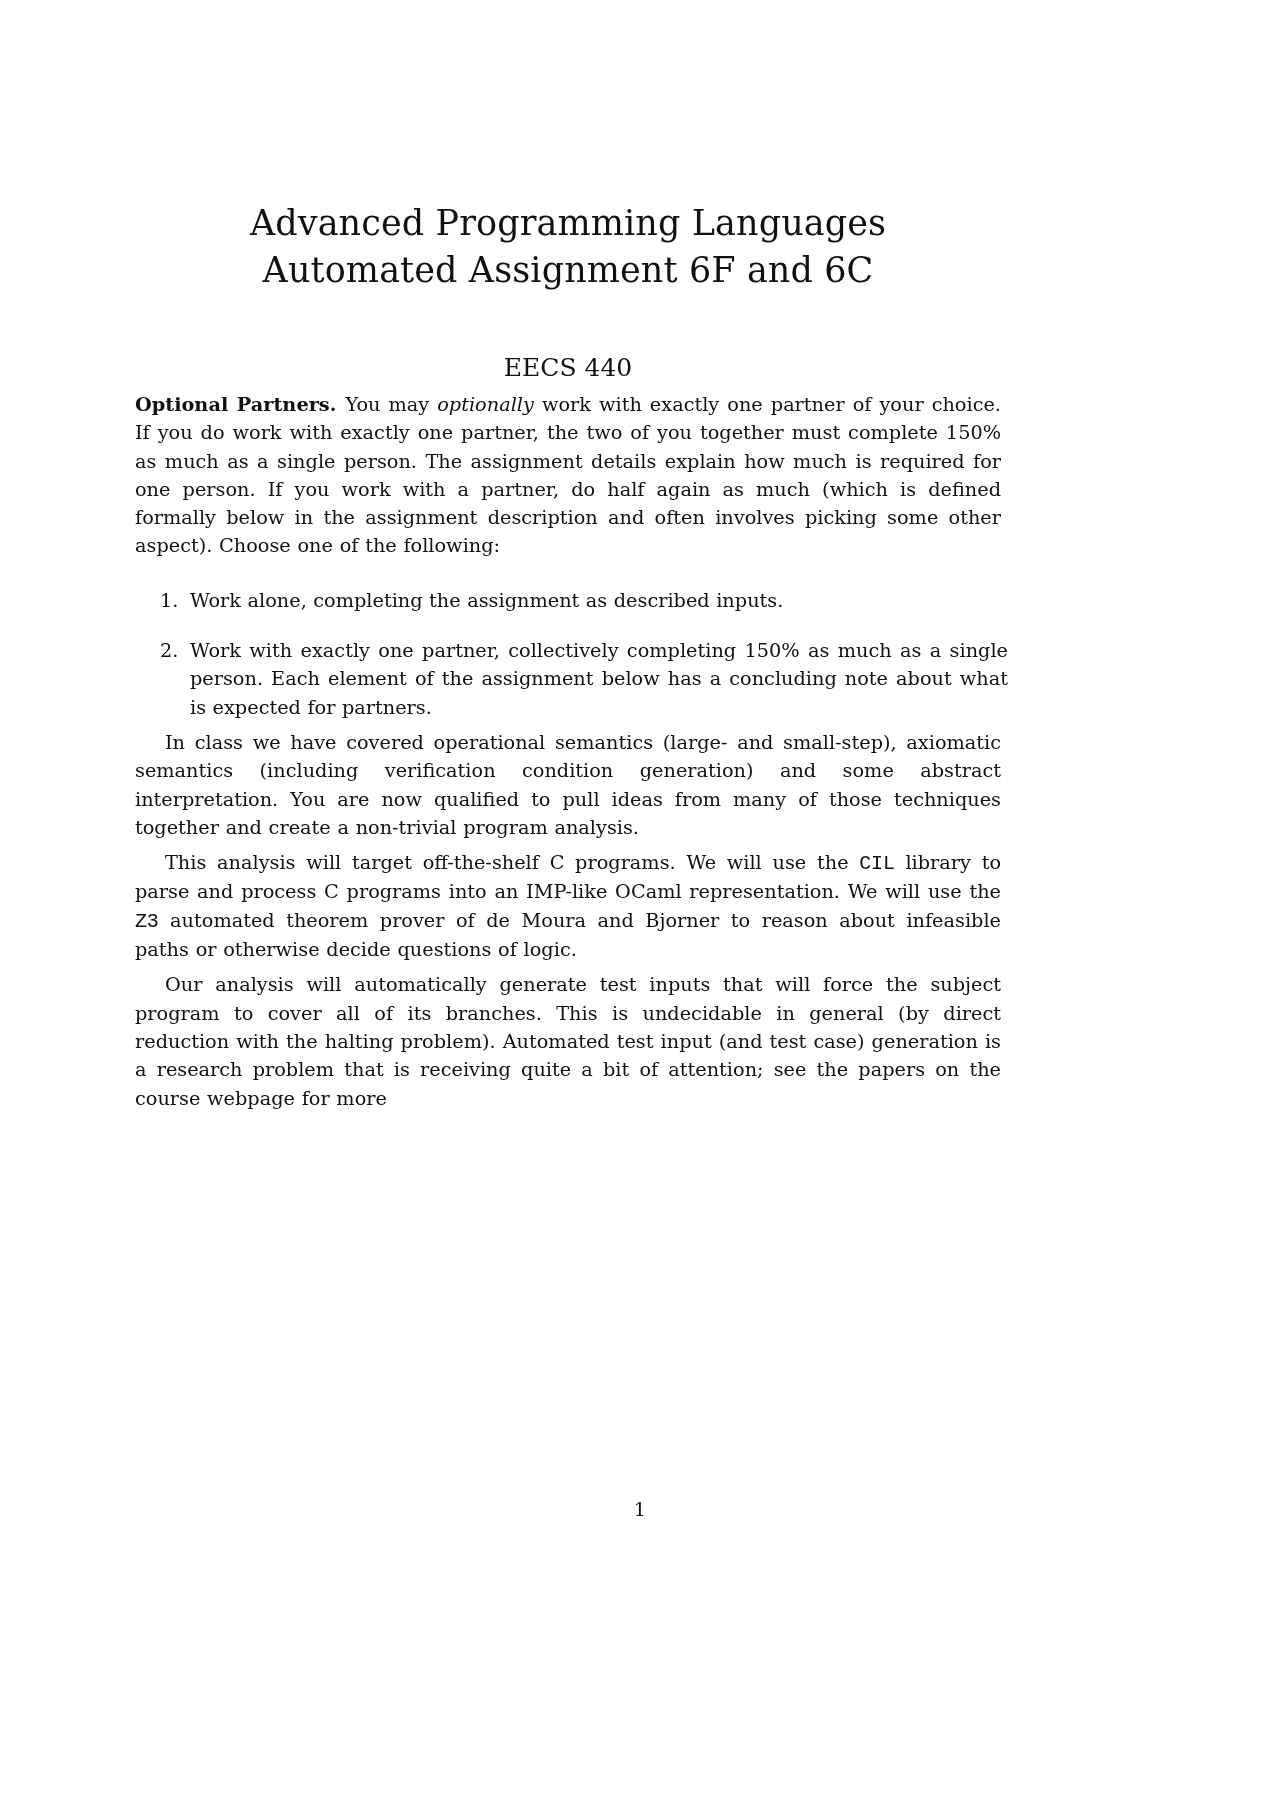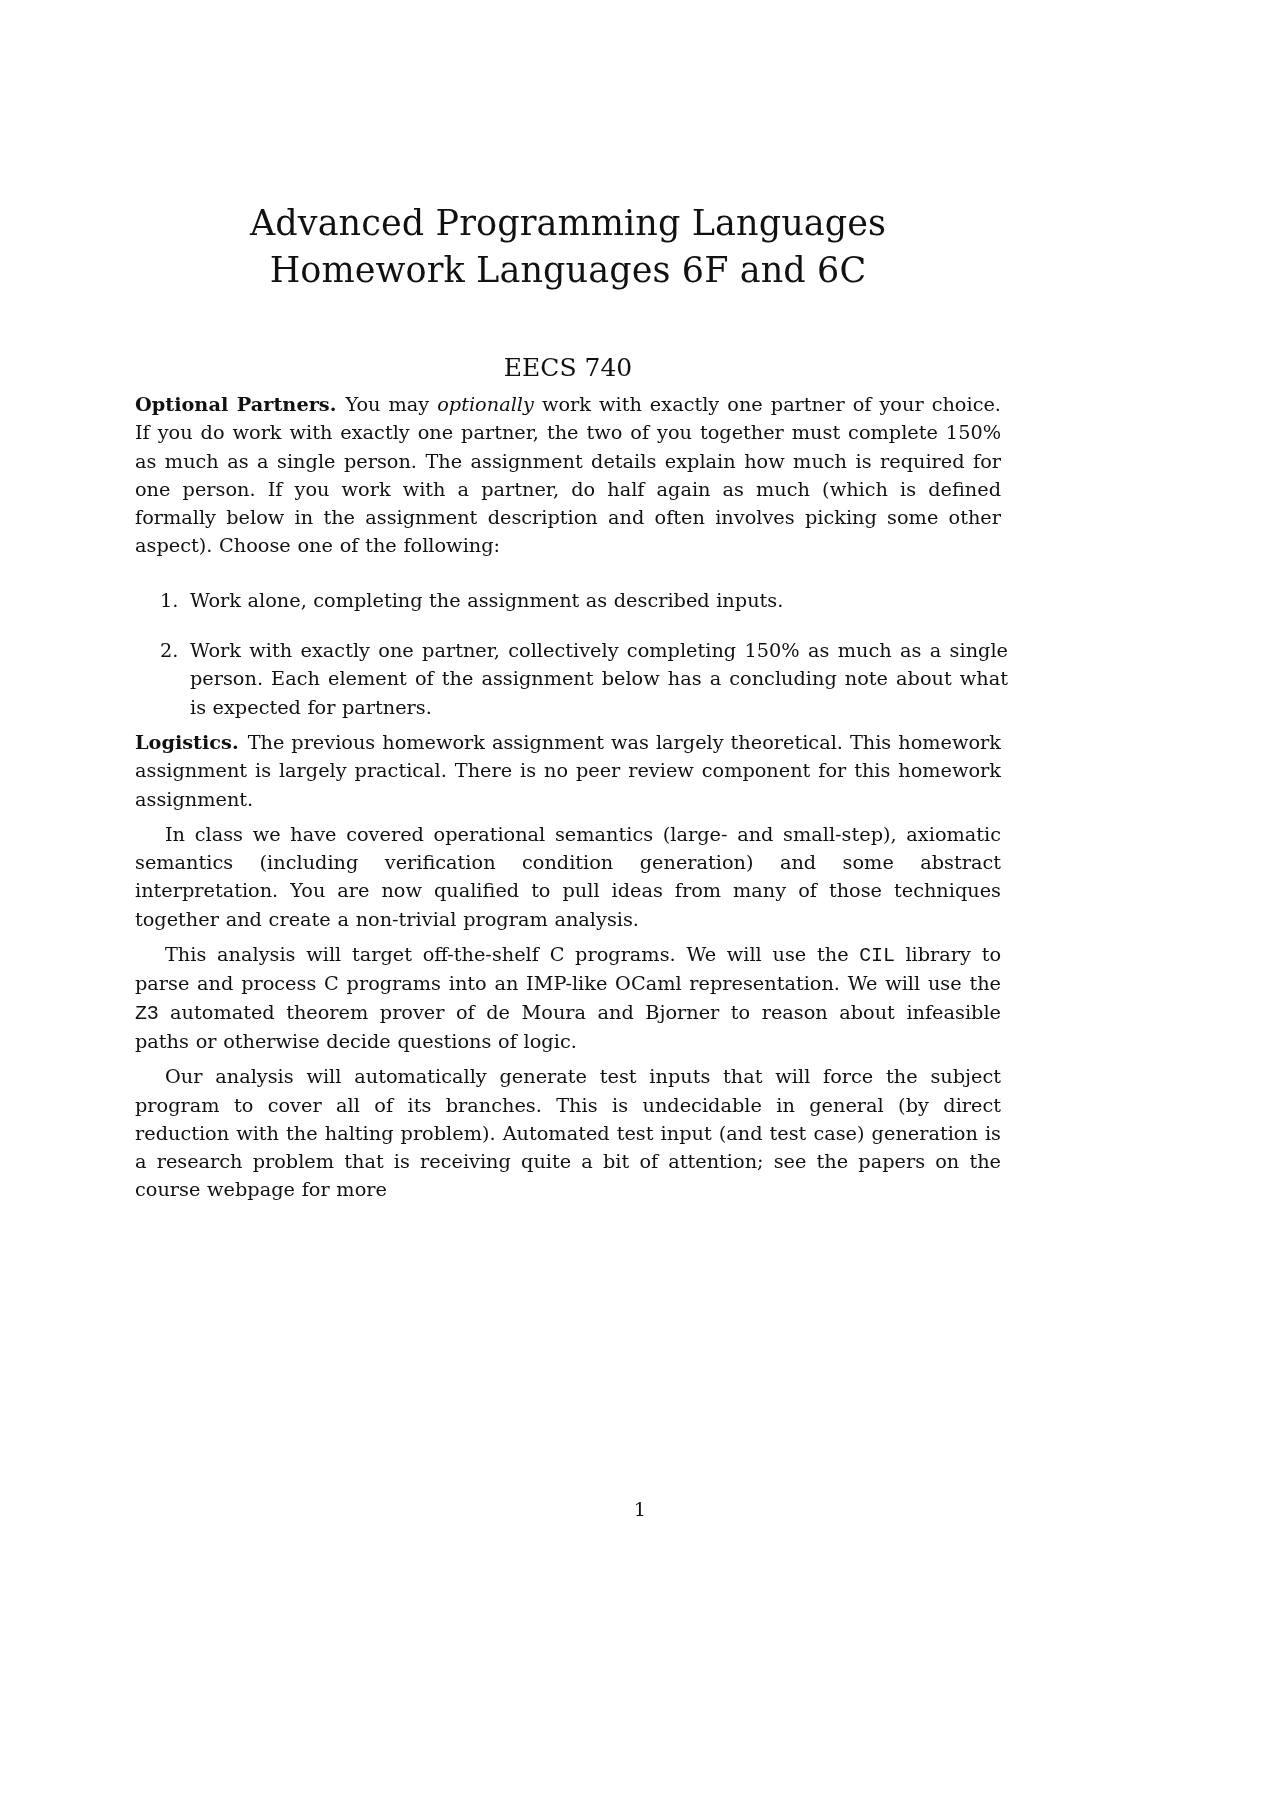--- a/index.html
+++ b/index.html
@@ -95,34 +95,33 @@
   }
 </style>
 </head>
 <body>
 
 <div class="page">
   <div class="content">
 
     <div class="title-block">
       <div class="title-line">Advanced Programming Languages</div>
-      <div class="title-line">Homework Languages 6F and 6C</div>
+      <div class="title-line">Automated Assignment 6F and 6C</div>
     </div>
 
-    <div class="subtitle">EECS 740</div>
+    <div class="subtitle">EECS 440</div>
 
     <p class="body-par par-gap-large"><span class="runin">Optional Partners.</span><span class="runin-space"></span><span>You may </span><em class="it">optionally</em><span> work with exactly one partner of your choice. If you do work with exactly one partner, the two of you together must complete 150% as much as a single person. The assignment details explain how much is required for one person. If you work with a partner, do half again as much (which is defined formally below in the assignment description and often involves picking some other aspect). Choose one of the following:</span></p>
 
     <ol class="choices">
       <li><span class="marker">1.</span><span>Work alone, completing the assignment as described inputs.</span></li>
       <li class="tight"><span class="marker">2.</span><span>Work with exactly one partner, collectively completing 150% as much as a single person. Each element of the assignment below has a concluding note about what is expected for partners.</span></li>
     </ol>
 
 
-    <p class="body-par par-gap-large"><span class="runin">Logistics.</span><span class="runin-space"></span><span>The previous homework assignment was largely theoretical. This homework assignment is largely practical. There is no peer review component for this homework assignment.</span></p>
 
     <p class="body-par par-indent">In class we have covered operational semantics (large- and small-step), axiomatic semantics (including verification condition generation) and some abstract interpretation. You are now qualified to pull ideas from many of those techniques together and create a non-trivial program analysis.</p>
 
     <p class="body-par par-indent"><span>This analysis will target off-the-shelf C programs. We will use the </span><span class="sans">CIL</span><span> library to parse and process C programs into an IMP-like OCaml representation. We will use the </span><span class="sans">Z3</span><span> automated theorem prover of de Moura and Bjorner to reason about infeasible paths or otherwise decide questions of logic.</span></p>
 
     <p class="body-par par-indent">Our analysis will automatically generate test inputs that will force the subject program to cover all of its branches. This is undecidable in general (by direct reduction with the halting problem). Automated test input (and test case) generation is a research problem that is receiving quite a bit of attention; see the papers on the course webpage for more</p>
 
   </div>
 
   <div class="page-number">1</div>

